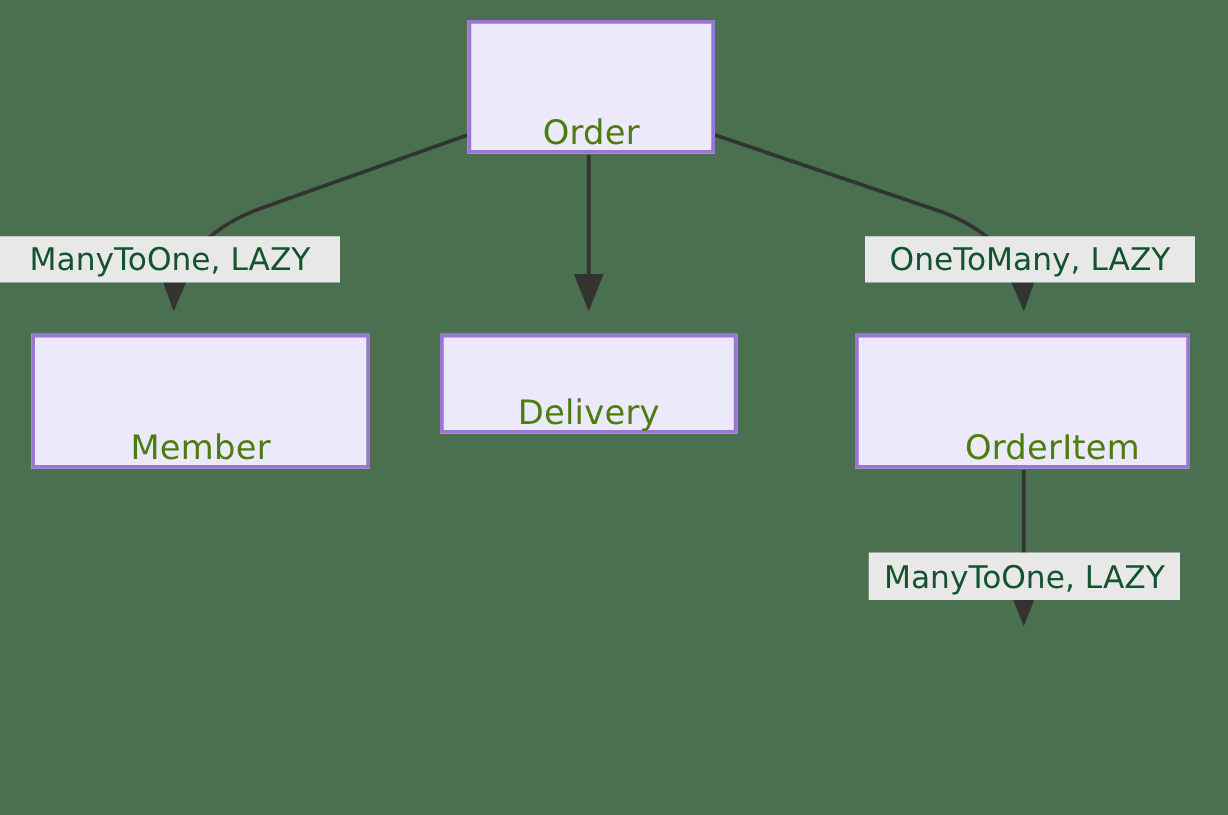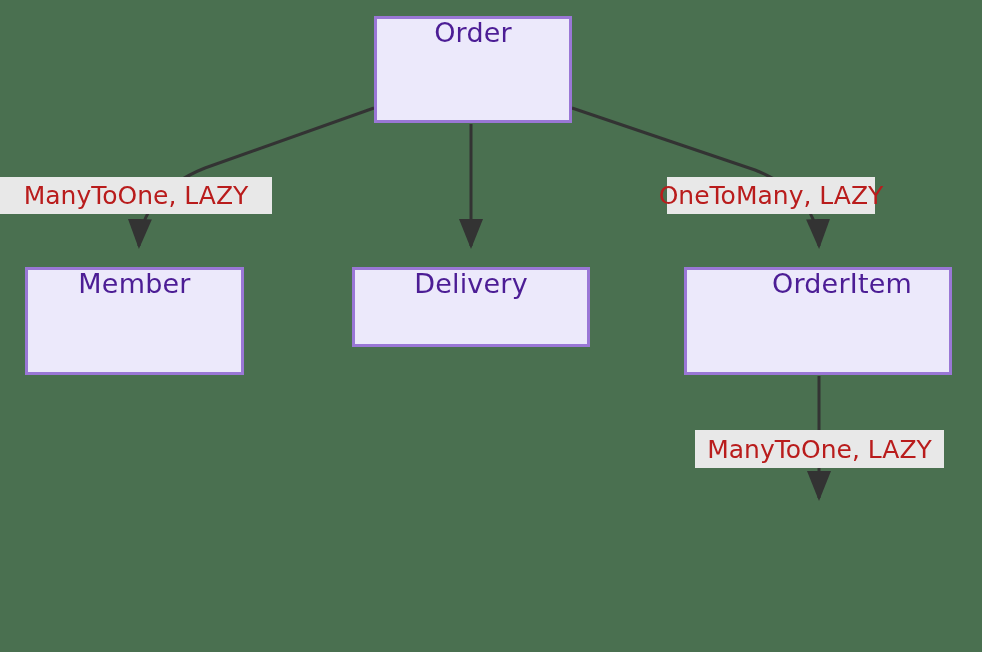--- a/index.html
+++ b/index.html
@@ -24,50 +24,51 @@
     top: 0;
     width: 982px;
     height: 652px;
   }
   .node {
     position: absolute;
     box-sizing: border-box;
     background: #ece9fb;
     border: 3px solid #9a77d6;
     display: flex;
-    align-items: flex-start;
+    align-items: flex-end;
     justify-content: center;
-    color: #4c1d95;
+    color: #4d7c0f;
     font-size: 27px;
     line-height: 1;
     letter-spacing: 0.2px;
     white-space: nowrap;
   }
   .node-order     { left: 374px; top: 16px;  width: 198px; height: 107px; }
-  .node-member    { left: 25px;  top: 267px; width: 219px; height: 108px; }
+  .node-member    { left: 25px;  top: 267px; width: 271px; height: 108px; }
   .node-delivery  { left: 352px; top: 267px; width: 238px; height: 80px; }
   .node-orderitem { left: 684px; top: 267px; width: 268px; height: 108px; padding-left: 48px; }
   .node-item      { left: 727px; top: 519px; width: 184px; height: 107px; }
 
   .edge-label {
     position: absolute;
     box-sizing: border-box;
     background: #e8e8e8;
-    color: #b91c1c;
+    color: #14532d;
     font-size: 25px;
     line-height: 1;
     display: flex;
     align-items: center;
     justify-content: center;
     white-space: nowrap;
     padding: 0 4px;
+    margin-top: 12px;
   }
   .label-manytoone-member   { left: 0px;   top: 177px; width: 272px; height: 37px; }
   .label-onetoone-delivery  { left: 352px; top: 177px; width: 238px; height: 37px; }
-  .label-onetomany-orderitem{ left: 667px; top: 177px; width: 208px; height: 37px; }
+  .label-onetomany-orderitem{ left: 692px; top: 177px; width: 264px; height: 37px; }
   .label-manytoone-item     { left: 695px; top: 430px; width: 249px; height: 38px; }
 </style>
 </head>
 <body>
 
 <div id="diagram-root">
 
   <svg id="edge-layer" viewBox="0 0 982 652" xmlns="http://www.w3.org/2000/svg">
     <defs>
       <marker id="arrowhead" markerWidth="10" markerHeight="8" refX="9" refY="4" orient="auto" markerUnits="strokeWidth">

